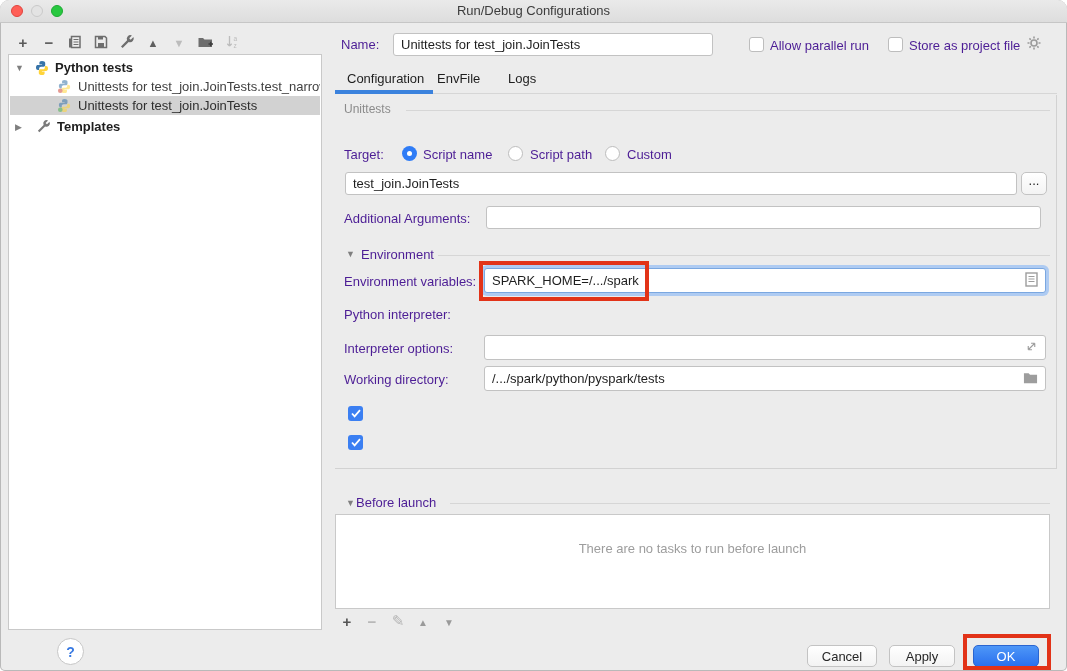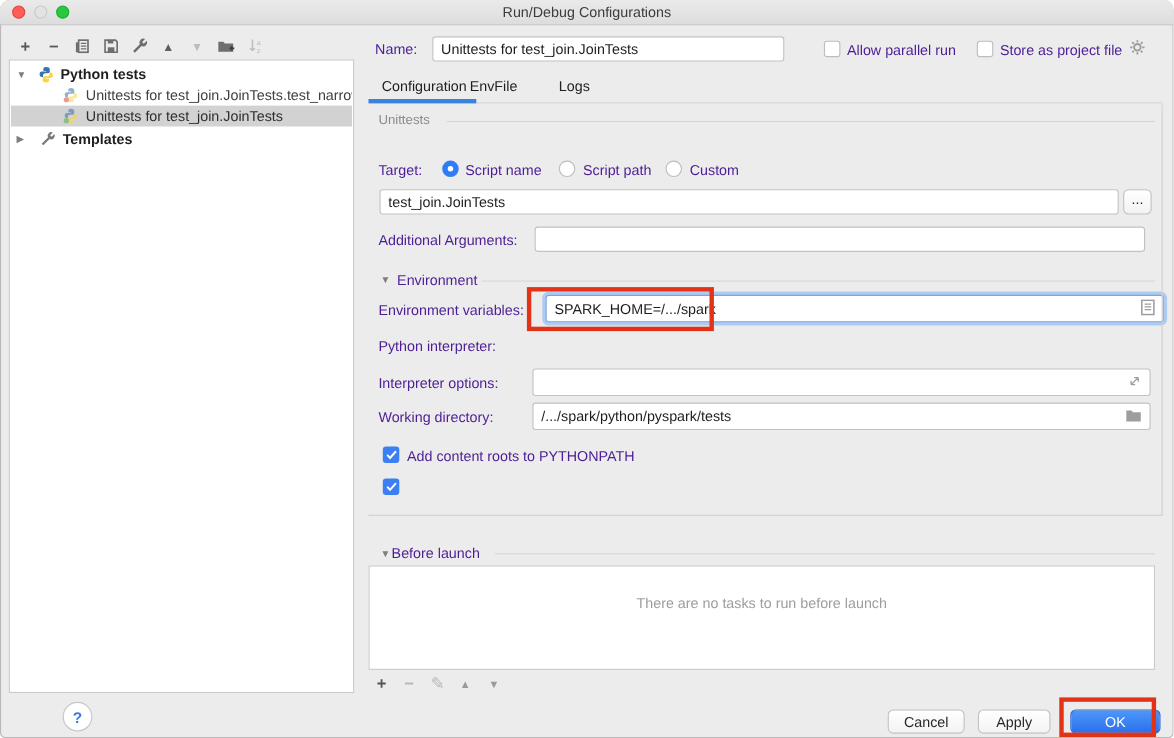--- a/index.html
+++ b/index.html
@@ -142,21 +142,21 @@
   <span class="abs" style="left:1026px;top:35px;">
     <svg width="16" height="16" viewBox="0 0 16 16">
         <g stroke="#9a9a9a" stroke-width="1.6" fill="none">
           <circle cx="8" cy="8" r="3"></circle>
           <path d="M8 1.5v2M8 12.5v2M1.5 8h2M12.5 8h2M3.4 3.4l1.4 1.4M11.2 11.2l1.4 1.4M12.6 3.4l-1.4 1.4M4.8 11.2l-1.4 1.4"></path>
         </g>
       </svg>
   </span>
 
   <span class="tab" style="left:347px;">Configuration</span>
-  <span class="tab" style="left:427px;">EnvFile</span>
+  <span class="tab" style="left:437px;">EnvFile</span>
   <span class="tab" style="left:508px;">Logs</span>
   <div class="hline" style="left:433px;top:93px;width:624px;"></div>
   <div class="abs" style="left:335px;top:90px;width:98px;height:4px;background:#3b82dd;"></div>
 
   <span class="lbl graylbl" style="left:344px;top:102px;font-size:12px;">Unittests</span>
   <div class="hline" style="left:406px;top:110px;width:644px;"></div>
 
   <span class="lbl" style="left:344px;top:147px;">Target:</span>
   <span class="radio sel" style="left:402px;top:146px;"></span>
   <span class="lbl" style="left:423px;top:147px;">Script name</span>
@@ -171,21 +171,21 @@
     </div>
 
   <span class="lbl" style="left:344px;top:211px;">Additional Arguments:</span>
   <input class="field" style="left: 486px; top: 206px; width: 555px; height: 23px;" value="">
 
   <span class="abs" style="left:346px;top:249px;font-size:9px;color:#7f7f7f;">▼</span>
   <span class="lbl" style="left:361px;top:247px;">Environment</span>
   <div class="hline" style="left:438px;top:255px;width:612px;"></div>
 
   <span class="lbl" style="left:344px;top:274px;">Environment variables:</span>
-  <div class="field" style="left:496px;top:268px;width:562px;height:25px;border:1px solid #7aa7e0;box-shadow:0 0 0 3px #aecbf2;">
+  <div class="field" style="left:484px;top:268px;width:562px;height:25px;border:1px solid #7aa7e0;box-shadow:0 0 0 3px #aecbf2;">
     <span>SPARK_HOME=/.../spark</span>
     <span style="margin-left:auto;">
       <svg width="13" height="15" viewBox="0 0 13 15">
           <rect x="1" y="1" width="11" height="13" fill="none" stroke="#9d9d9d" stroke-width="1.4"></rect>
           <path d="M3.5 4.5h6M3.5 7h6M3.5 9.5h6" stroke="#9d9d9d" stroke-width="1.2"></path>
         </svg>
     </span>
   </div>
   <div class="redbox" style="left:479px;top:261px;width:170px;height:40px;"></div>
 
@@ -209,21 +209,20 @@
           <path d="M1 2h5l1.5 1.5H15v9H1z" fill="#9d9d9d"></path>
         </svg>
     </span>
   </div>
 
   <span class="cb checked" style="left:348px;top:406px;">
     <svg width="10" height="9" viewBox="0 0 10 9">
         <path d="M1 4.5l2.6 2.8L9 1.2" stroke="#fff" stroke-width="1.8" fill="none"></path>
       </svg>
   </span>
-  <span class="lbl" style="left:370px;top:407px;">Add content roots to PYTHONPATH</span>
   <span class="cb checked" style="left:348px;top:435px;">
     <svg width="10" height="9" viewBox="0 0 10 9">
         <path d="M1 4.5l2.6 2.8L9 1.2" stroke="#fff" stroke-width="1.8" fill="none"></path>
       </svg>
   </span>
 
   <div class="hline" style="left:335px;top:468px;width:722px;background:#d2d2d2;"></div>
   <div class="abs" style="left:1056px;top:95px;width:1px;height:374px;background:#d2d2d2;"></div>
 
   <span class="abs" style="left:346px;top:498px;font-size:9px;color:#7f7f7f;">▼</span>
@@ -237,16 +236,16 @@
   <div class="toolbtn" style="left:363px;top:612px;color:#b5b5b5;font-weight:bold;">−</div>
   <div class="toolbtn" style="left:389px;top:612px;color:#b5b5b5;">✎</div>
   <div class="toolbtn" style="left:414px;top:613px;font-size:10px;color:#9a9a9a;">▲</div>
   <div class="toolbtn" style="left:440px;top:613px;font-size:10px;color:#9a9a9a;">▼</div>
 
   <div class="abs" style="left:57px;top:638px;width:27px;height:27px;border-radius:50%;background:#fff;border:1px solid #c6c6c6;box-sizing:border-box;display:flex;align-items:center;justify-content:center;color:#3879e2;font-weight:bold;font-size:14px;">
       <span>?</span>
     </div>
   <div class="btn" style="left:807px;top:645px;width:70px;">Cancel</div>
   <div class="btn" style="left:889px;top:645px;width:66px;">Apply</div>
-  <div class="btn primary" style="left:973px;top:645px;width:82px;">OK</div>
+  <div class="btn primary" style="left:973px;top:645px;width:66px;">OK</div>
   <div class="redbox" style="left:963px;top:634px;width:88px;height:36px;"></div>
 
 </div>
 
 </body></html>

